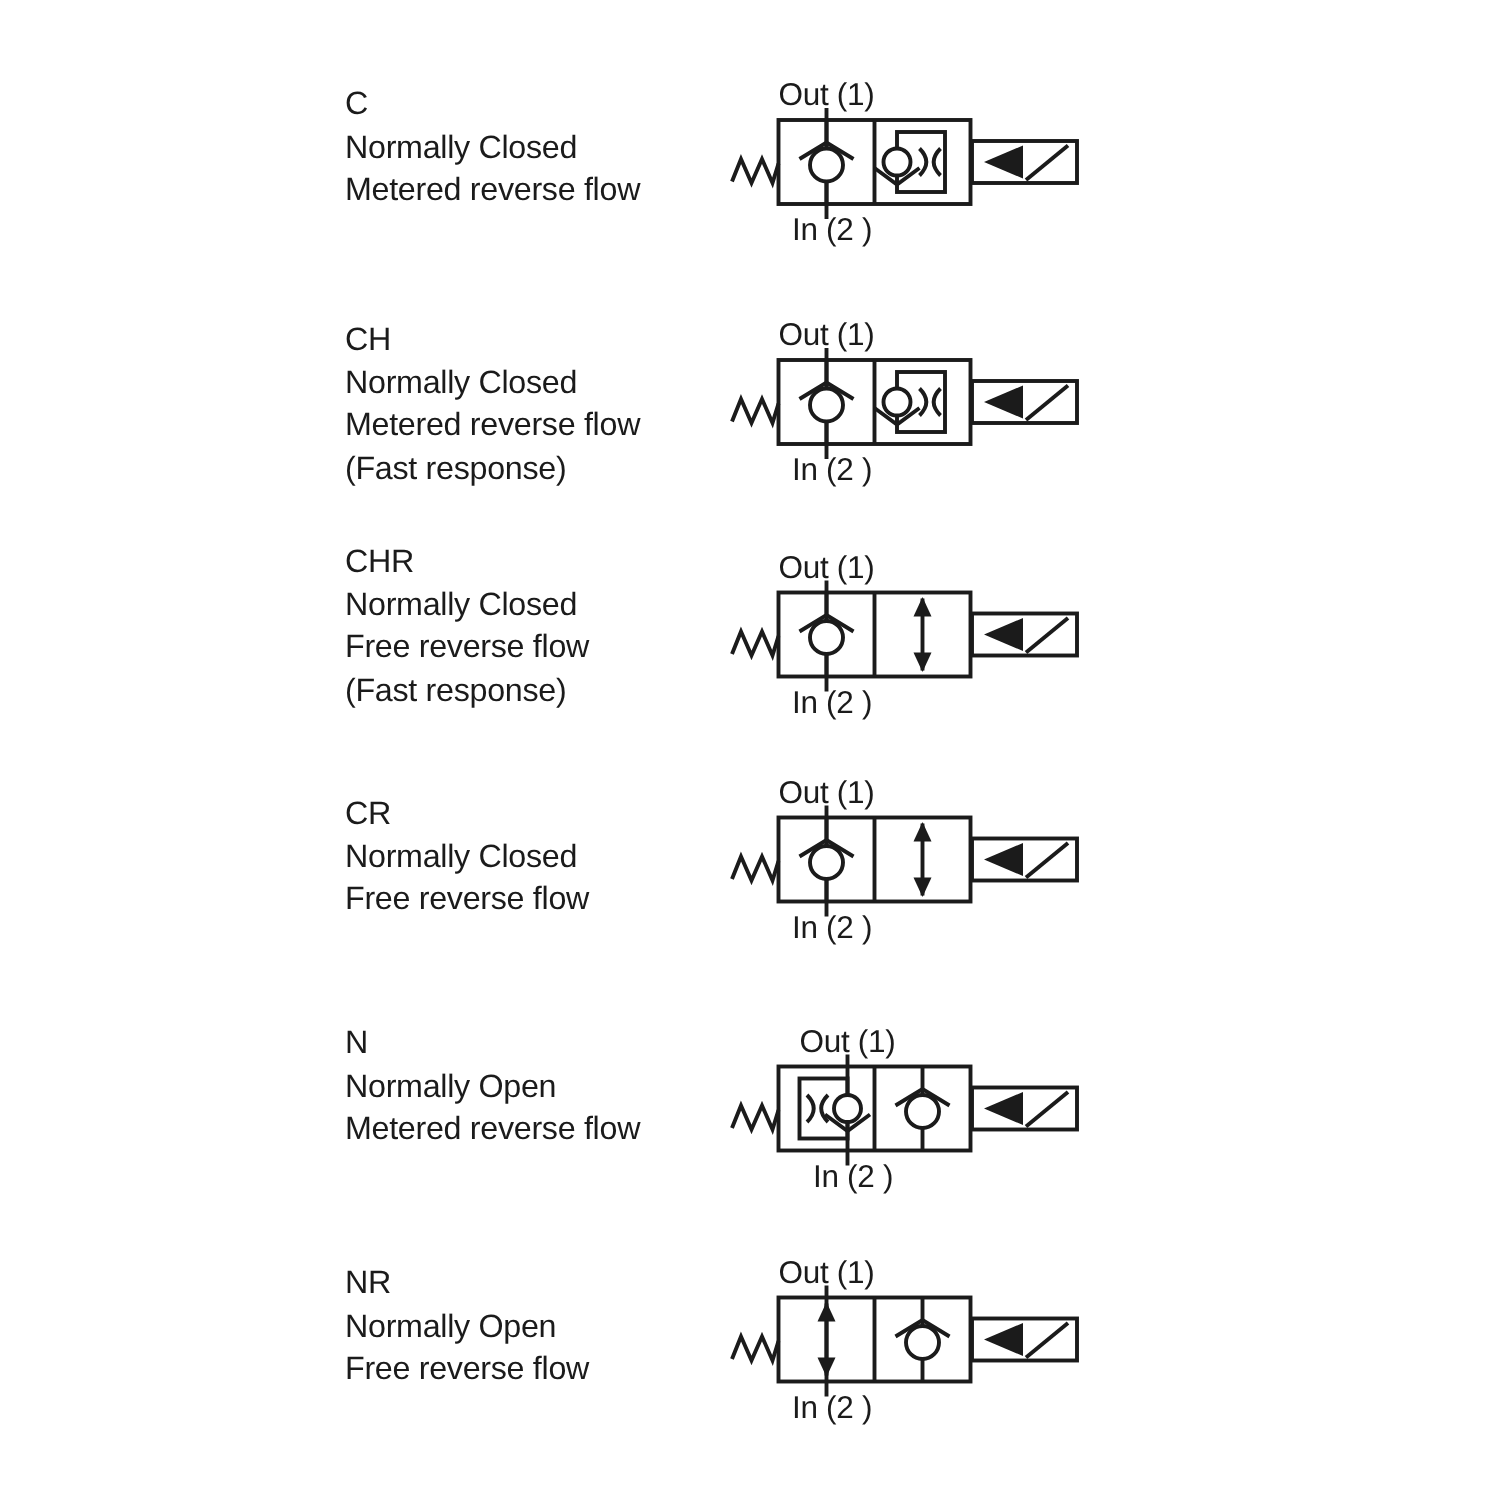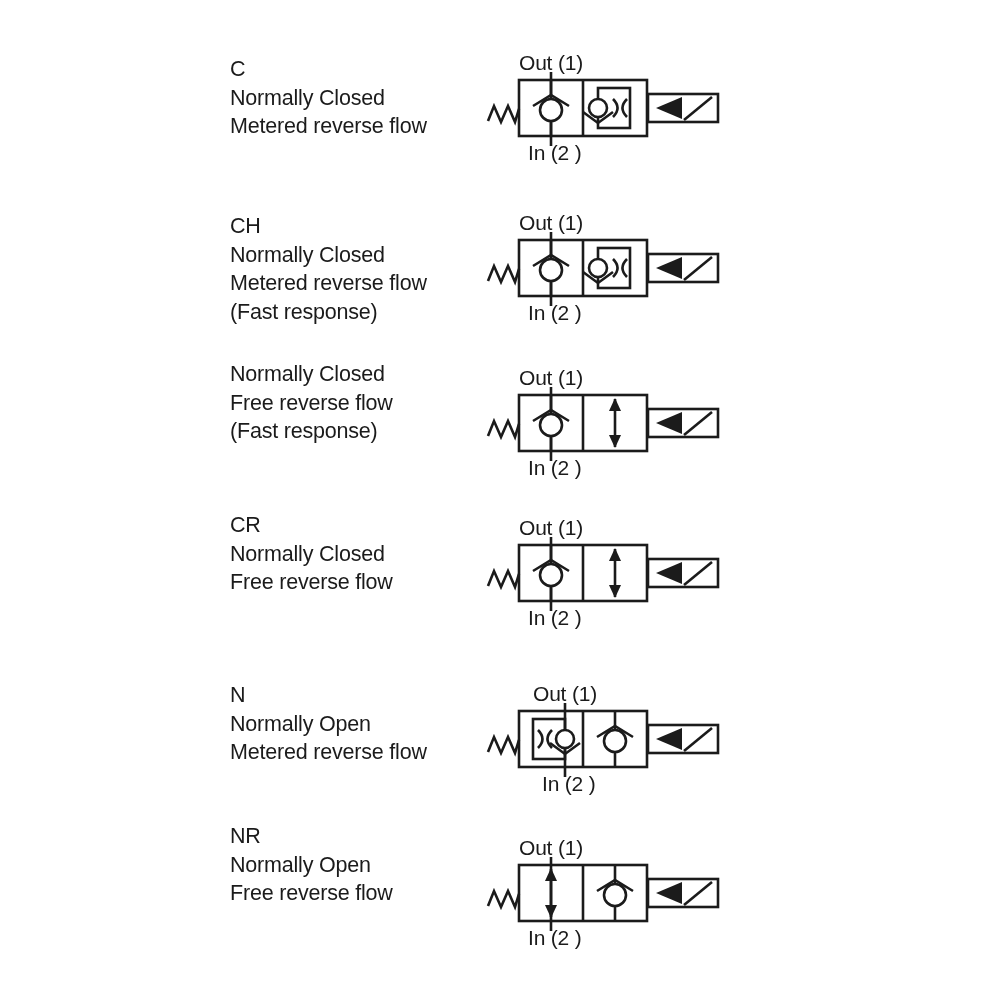--- a/index.html
+++ b/index.html
@@ -118,36 +118,37 @@
     <use href="#sym-portline" transform="translate(71,0)"></use>
     <use href="#sym-spring"></use>
     <use href="#sym-body"></use>
     <use href="#sym-check" transform="translate(71,65)"></use>
     <use href="#sym-metered-r"></use>
     <use href="#sym-solenoid"></use>
     <text class="plabel" x="48" y="117">In (2 )</text>
   </svg>
 
   <div class="desc" style="top:360px">
+    <div>CHR</div>
     <div>Normally Closed</div>
     <div>Free reverse flow</div>
     <div>(Fast response)</div>
   </div>
   <svg class="diag" style="top:358px" width="260" height="130" viewBox="0 0 260 130">
     <text class="plabel" x="39" y="27">Out (1)</text>
     <use href="#sym-portline" transform="translate(71,0)"></use>
     <use href="#sym-spring"></use>
     <use href="#sym-body"></use>
     <use href="#sym-check" transform="translate(71,65)"></use>
     <use href="#sym-arrow" transform="translate(135,65)"></use>
     <use href="#sym-solenoid"></use>
     <text class="plabel" x="48" y="117">In (2 )</text>
   </svg>
 
-  <div class="desc" style="top:511px">
+  <div class="desc" style="top:528px">
     <div>CR</div>
     <div>Normally Closed</div>
     <div>Free reverse flow</div>
   </div>
   <svg class="diag" style="top:508px" width="260" height="130" viewBox="0 0 260 130">
     <text class="plabel" x="39" y="27">Out (1)</text>
     <use href="#sym-portline" transform="translate(71,0)"></use>
     <use href="#sym-spring"></use>
     <use href="#sym-body"></use>
     <use href="#sym-check" transform="translate(71,65)"></use>
@@ -165,21 +166,21 @@
     <text class="plabel" x="53" y="27">Out (1)</text>
     <use href="#sym-portline" transform="translate(85,0)"></use>
     <use href="#sym-spring"></use>
     <use href="#sym-body"></use>
     <use href="#sym-metered-l"></use>
     <use href="#sym-check" transform="translate(135,65)"></use>
     <use href="#sym-solenoid"></use>
     <text class="plabel" x="62" y="117">In (2 )</text>
   </svg>
 
-  <div class="desc" style="top:822px">
+  <div class="desc" style="top:841px">
     <div>NR</div>
     <div>Normally Open</div>
     <div>Free reverse flow</div>
   </div>
   <svg class="diag" style="top:828px" width="260" height="130" viewBox="0 0 260 130">
     <text class="plabel" x="39" y="27">Out (1)</text>
     <use href="#sym-portline" transform="translate(71,0)"></use>
     <use href="#sym-spring"></use>
     <use href="#sym-body"></use>
     <use href="#sym-arrow" transform="translate(71,65)"></use>

